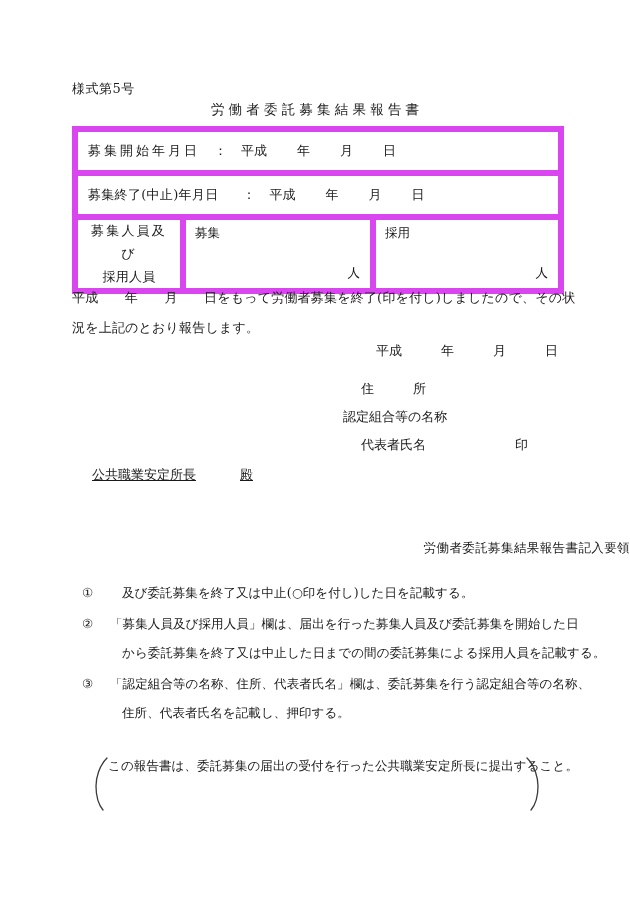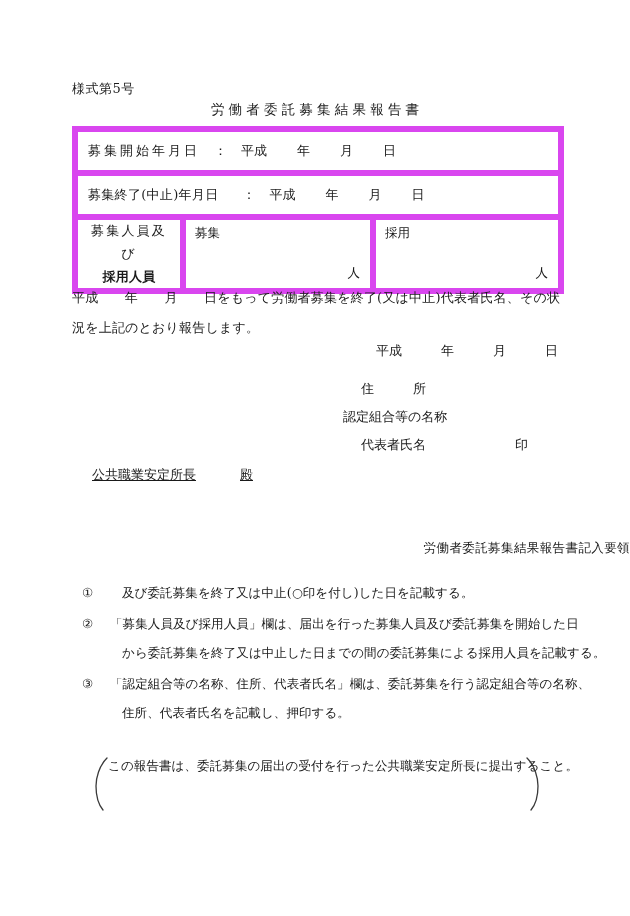--- a/index.html
+++ b/index.html
@@ -75,21 +75,21 @@
   .gap-md  { display: inline-block; width: 24px; }
   .gap-lg  { display: inline-block; width: 30px; }
 
   
   .count-label {
     padding: 0 10px;
     line-height: 1.75;
     text-align: center;
   }
   .count-label .l1 { letter-spacing: 2.2px; display: block; }
-  .count-label .l2 { letter-spacing: 0.3px; display: block; font-weight: bold; }
+  .count-label .l2 { letter-spacing: 0.3px; display: block; }
 
   
   .entry-cell {
     position: relative;
     padding: 0;
   }
   .entry-cell .ec-head {
     position: absolute;
     left: 9px;
     top: 5px;
@@ -260,21 +260,21 @@
         </td>
         <td class="entry-cell">
           <span class="ec-head">採用</span>
           <span class="ec-unit">人</span>
         </td>
       </tr>
     </tbody>
   </table>
 
   <div class="closing">
-    <span class="ln1">平成　　年　　月　　日をもって労働者募集を終了(又は中止)代表者氏名、その状</span>
+    <span class="ln1">平成　　年　　月　　日をもって労働者募集を終了(印を付し)しましたので、その状</span>
     <span class="ln2">況を上記のとおり報告します。</span>
   </div>
 
   <div class="sig-date">平成　　　年　　　月　　　日</div>
 
   <div class="sig-block">
     <span class="sig-line sig-indent">住　　　所</span>
     <span class="sig-line">認定組合等の名称</span>
     <span class="sig-line sig-indent">
       <span>代表者氏名</span>

